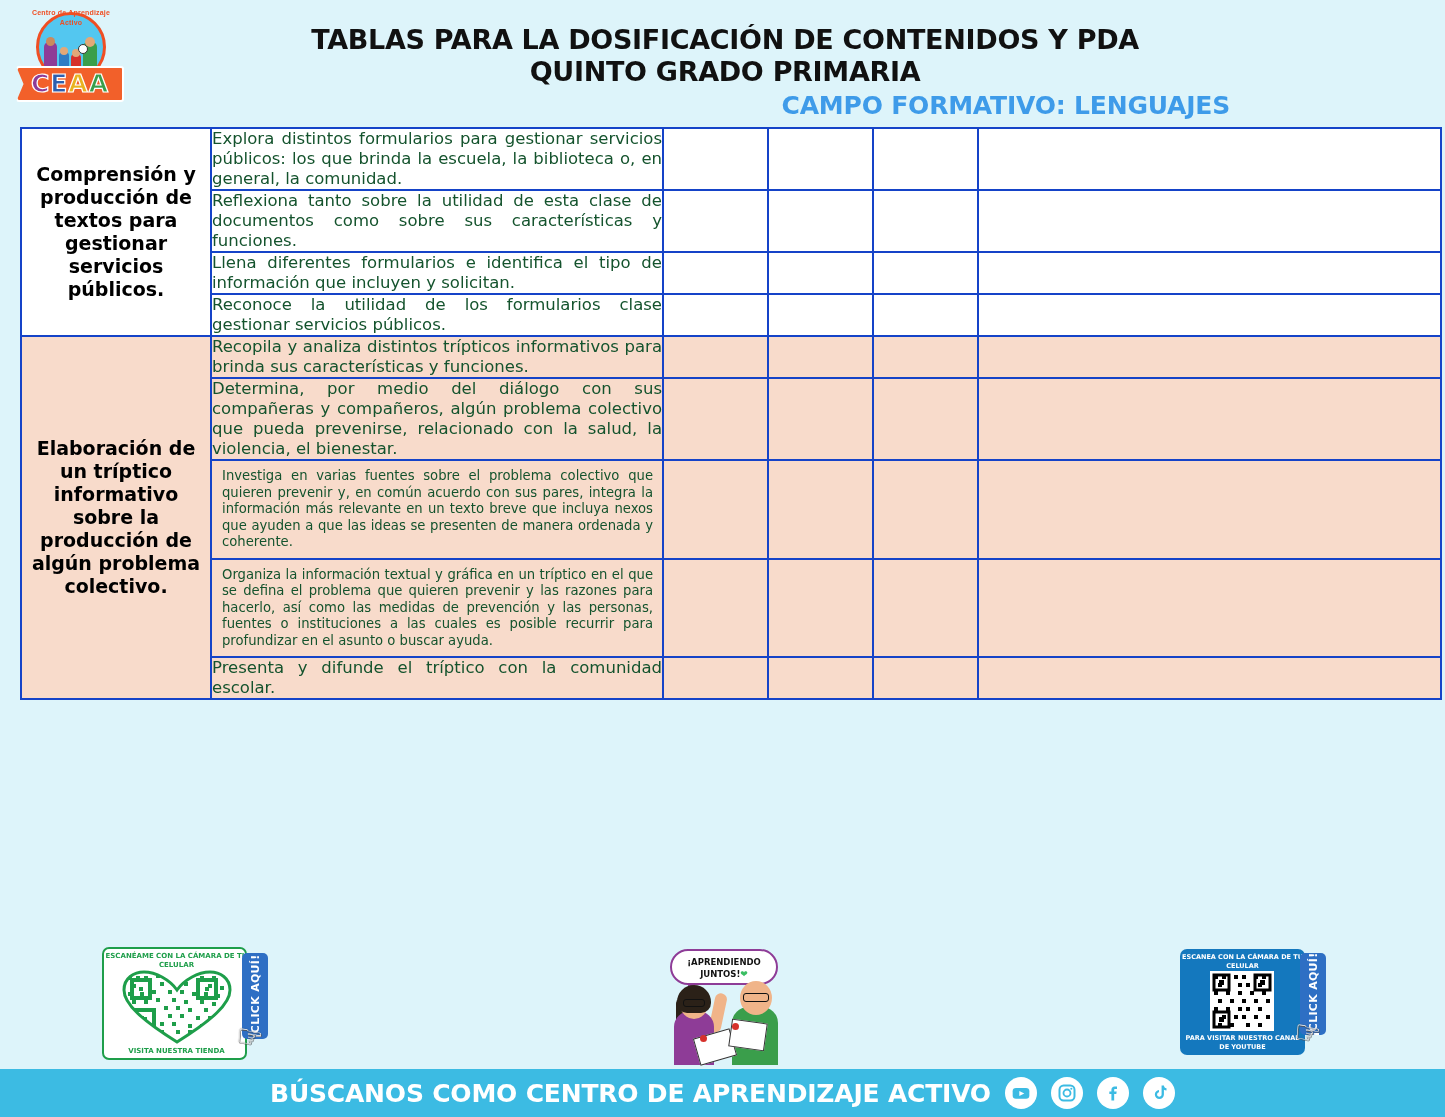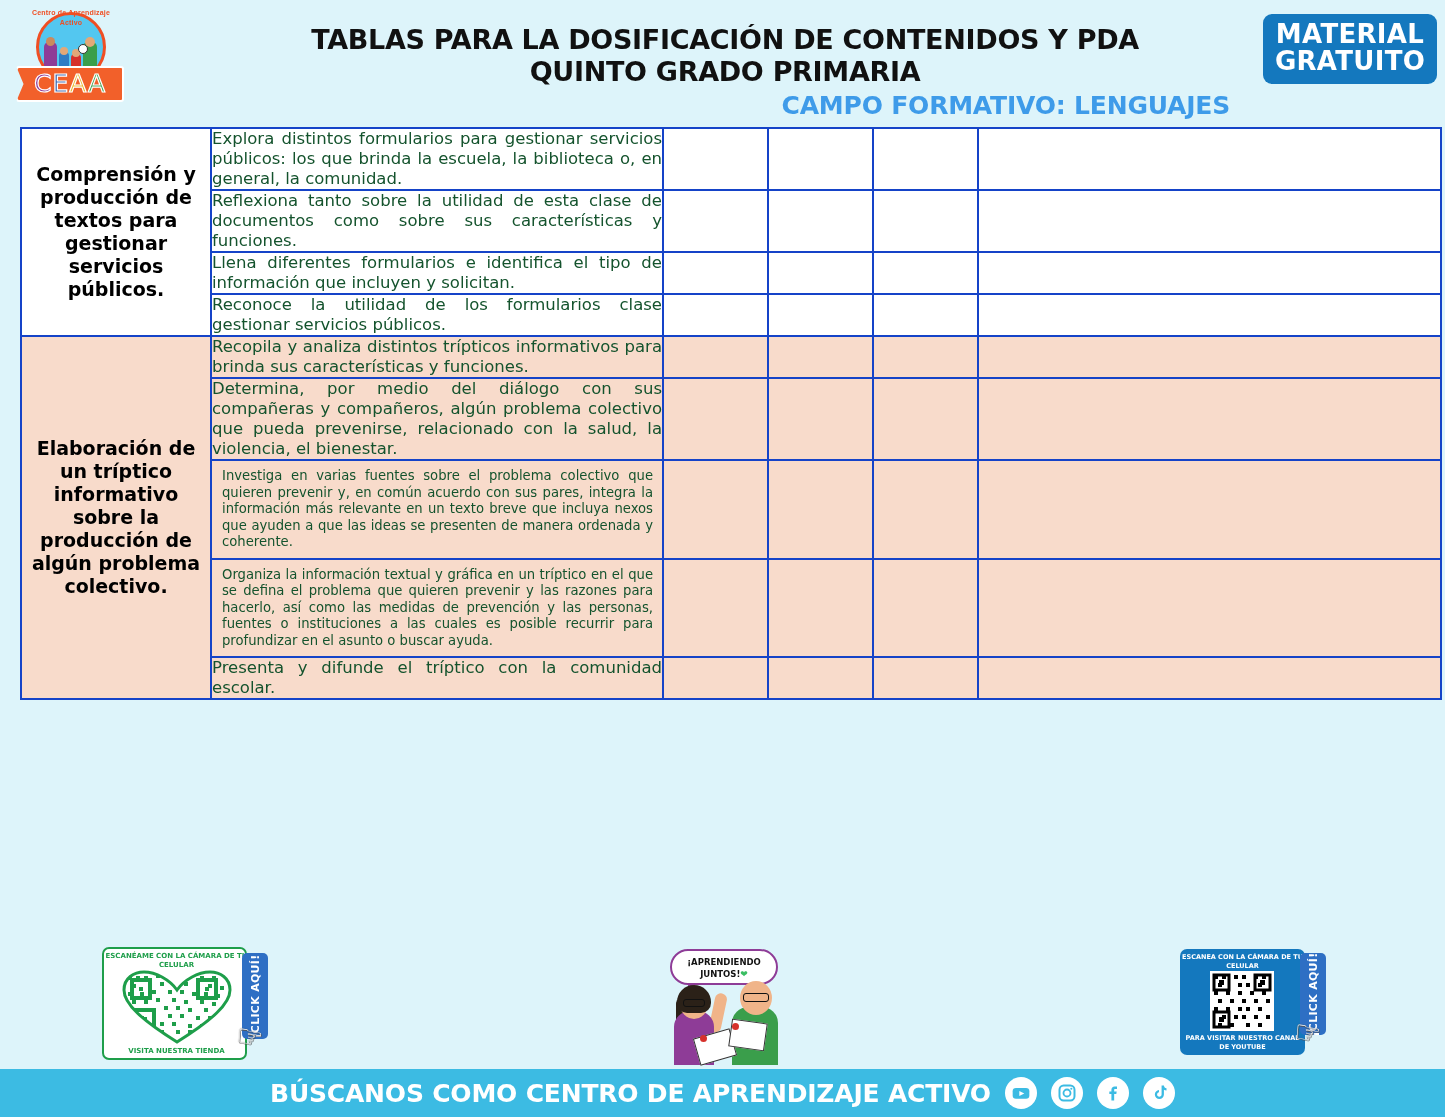--- a/index.html
+++ b/index.html
@@ -71,21 +71,21 @@
     border-radius: 3px;
     box-sizing: border-box;
     clip-path: polygon(0 0, 100% 0, 100% 100%, 0 100%, 7% 50%);
   }
   .logo-letters {
     position: absolute;
     left: 2px; top: 62px;
     width: 108px; height: 32px;
     text-align: center;
     font-size: 25px;
-    font-weight: normal;
+    font-weight: bold;
     font-family: "DejaVu Sans", sans-serif;
     letter-spacing: 1px;
     line-height: 32px;
   }
   .logo-letters span { -webkit-text-stroke: 1.2px #fff; }
   .ll1 { color: #8E3C97; }
   .ll2 { color: #2E5FAE; }
   .ll3 { color: #E8B320; }
   .ll4 { color: #3A9E4B; }
 
@@ -386,24 +386,20 @@
       <span class="ll1">C</span><span class="ll2">E</span><span class="ll3">A</span><span class="ll4">A</span>
     </div>
   </div>
 
   <div class="title-block">
     <div class="title-l1">TABLAS PARA LA DOSIFICACIÓN DE CONTENIDOS Y PDA</div>
     <div class="title-l2">QUINTO GRADO PRIMARIA</div>
     <div class="title-l3">CAMPO FORMATIVO: LENGUAJES</div>
   </div>
 
-  <div class="badge">
-    <div>MATERIAL</div>
-    <div>GRATUITO</div>
-  </div>
 </div>
 
 <table class="table">
   <colgroup>
     <col class="col-label">
       <col class="col-pda">
     <col class="col-m">
       <col class="col-m">
       <col class="col-m">
       <col class="col-last">

